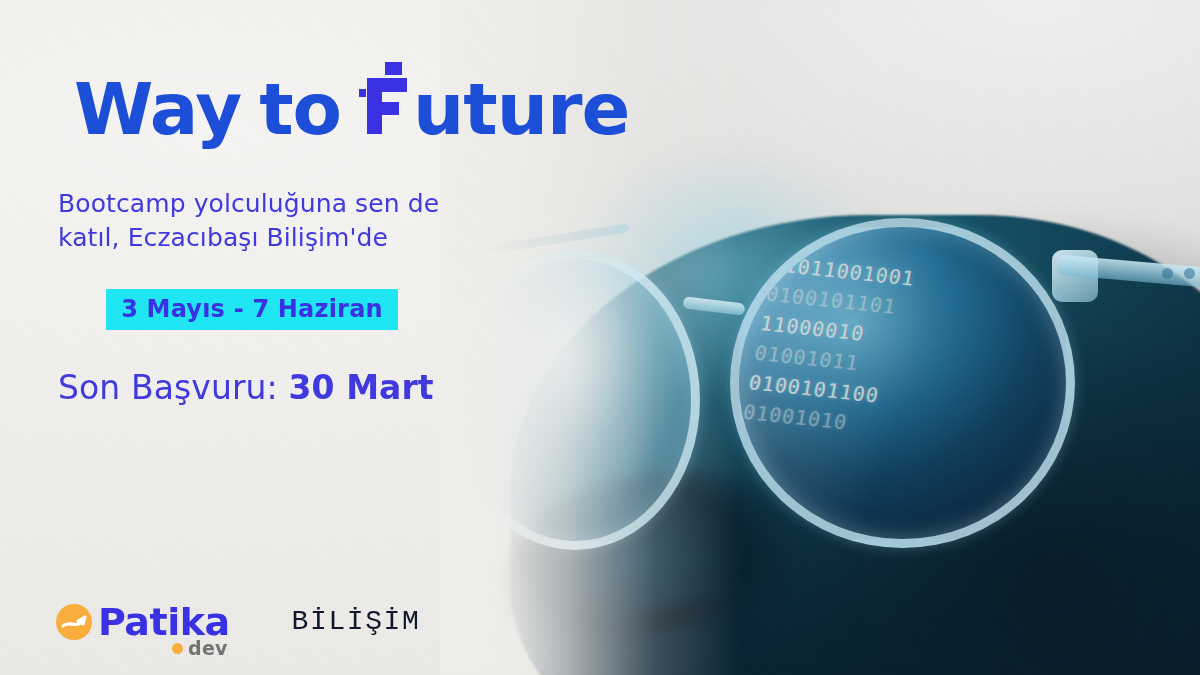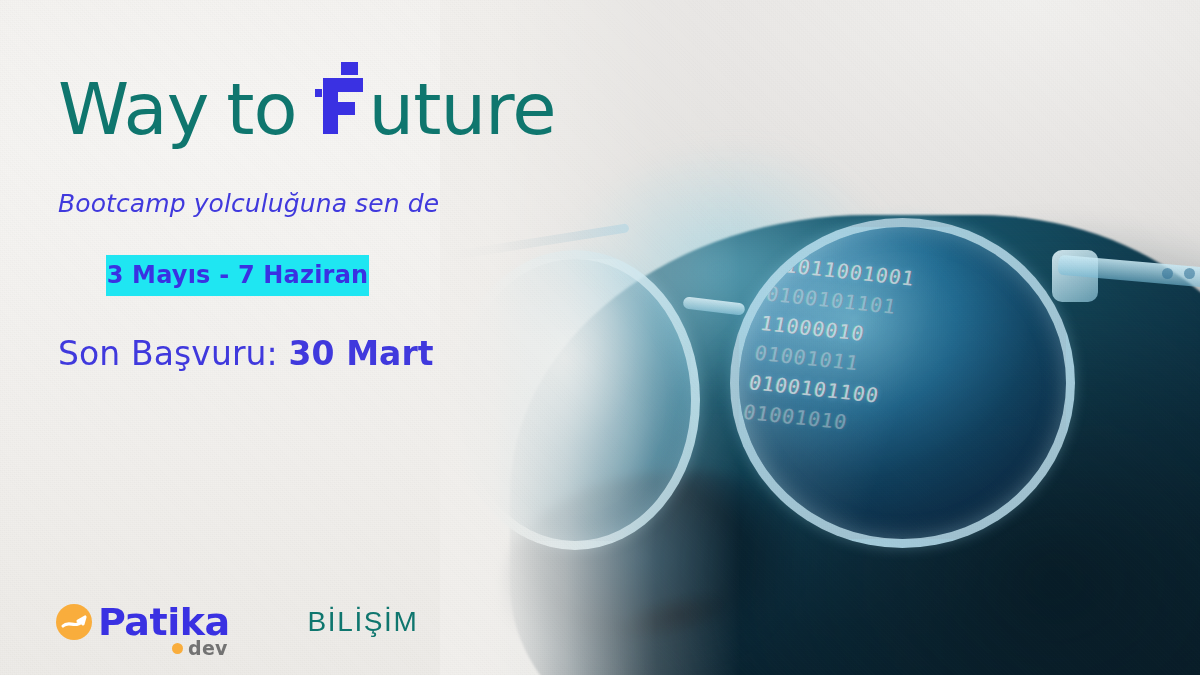--- a/index.html
+++ b/index.html
@@ -264,27 +264,27 @@
     left: 0; top: 0;
     width: 620px;
     height: 100%;
     padding: 62px 0 0 58px;
   }
 
   
   .headline {
     position: relative;
     font-family: "DejaVu Sans", sans-serif;
-    font-weight: 400;
+    font-weight: 700;
     font-size: 72px;
     line-height: 1;
     letter-spacing: -1px;
-    color: #0f766e;
+    color: #1d4ed8;
     white-space: nowrap;
-    margin: 0 0 42px 0;
+    margin: 0 0 42px 16px;
   }
   .headline .word { display: inline-block; }
   .headline .gap { display: inline-block; width: 18px; }
 
   
   .pixel-f {
     position: relative;
     display: inline-block;
     width: 54px;
     height: 72px;
@@ -303,30 +303,29 @@
 
   
   .lede {
     font-family: "DejaVu Sans", sans-serif;
     font-size: 25px;
     line-height: 1.36;
     color: #4039dd;
     letter-spacing: .1px;
     margin: 0 0 34px 0;
     max-width: 470px;
-    font-style: italic;
   }
   .lede .strong { font-weight: 700; display: block; }
   .lede .plain { display: block; }
 
   
   .badges { margin: 0 0 38px 48px; }
   .badge {
     display: block;
-    width: 263px;
+    width: 292px;
     height: 41px;
     background: #1fe6f2;
     color: #3a31e2;
     font-family: "DejaVu Sans", sans-serif;
     font-weight: 700;
     font-size: 24px;
     line-height: 41px;
     text-align: center;
     letter-spacing: .2px;
     margin-bottom: 8px;
@@ -342,21 +341,21 @@
   }
   .deadline b { font-weight: 700; }
 
   
   .logos {
     position: absolute;
     left: 56px;
     bottom: 34px;
     display: flex;
     align-items: center;
-    gap: 78px;
+    gap: 62px;
   }
   .patika {
     display: flex;
     align-items: center;
     position: relative;
   }
   .patika-mark {
     position: relative;
     width: 36px;
     height: 36px;
@@ -397,23 +396,23 @@
   }
 
   .ecza { line-height: 1.12; }
   .ecza-top {
     font-family: "Liberation Sans", sans-serif;
     font-size: 28px;
     color: #55565a;
     letter-spacing: 1.6px;
   }
   .ecza-bottom {
-    font-family: Liberation Sans, sans-serif;
+    font-family: Liberation Mono, monospace;
     font-size: 28px;
-    color: #0f766e;
+    color: #0f172a;
     letter-spacing: 1.6px;
     text-align: center;
   }
 </style>
 </head>
 <body>
 
 <div class="banner">
 
   <div class="bg-base"></div>
@@ -456,20 +455,21 @@
   <div class="bg-noise"></div>
 
   <div class="content">
 
     <h1 class="headline">
       <span class="word">Way</span><span class="gap"></span><span class="word">to</span><span class="gap"></span><span class="pixel-f"><i class="pf-stem"></i><i class="pf-top"></i><i class="pf-mid"></i><i class="pf-chip1"></i><i class="pf-chip2"></i></span><span class="word">uture</span>
     </h1>
 
     <p class="lede">
       <span class="plain">Bootcamp yolculuğuna sen de</span>
+      <span class="plain">katıl, Eczacıbaşı Bilişim'de</span>
     </p>
 
     <div class="badges">
       <span class="badge">3 Mayıs - 7 Haziran</span>
     </div>
 
     <p class="deadline">
       <span>Son Başvuru: </span><b>30 Mart</b>
     </p>
   </div>

